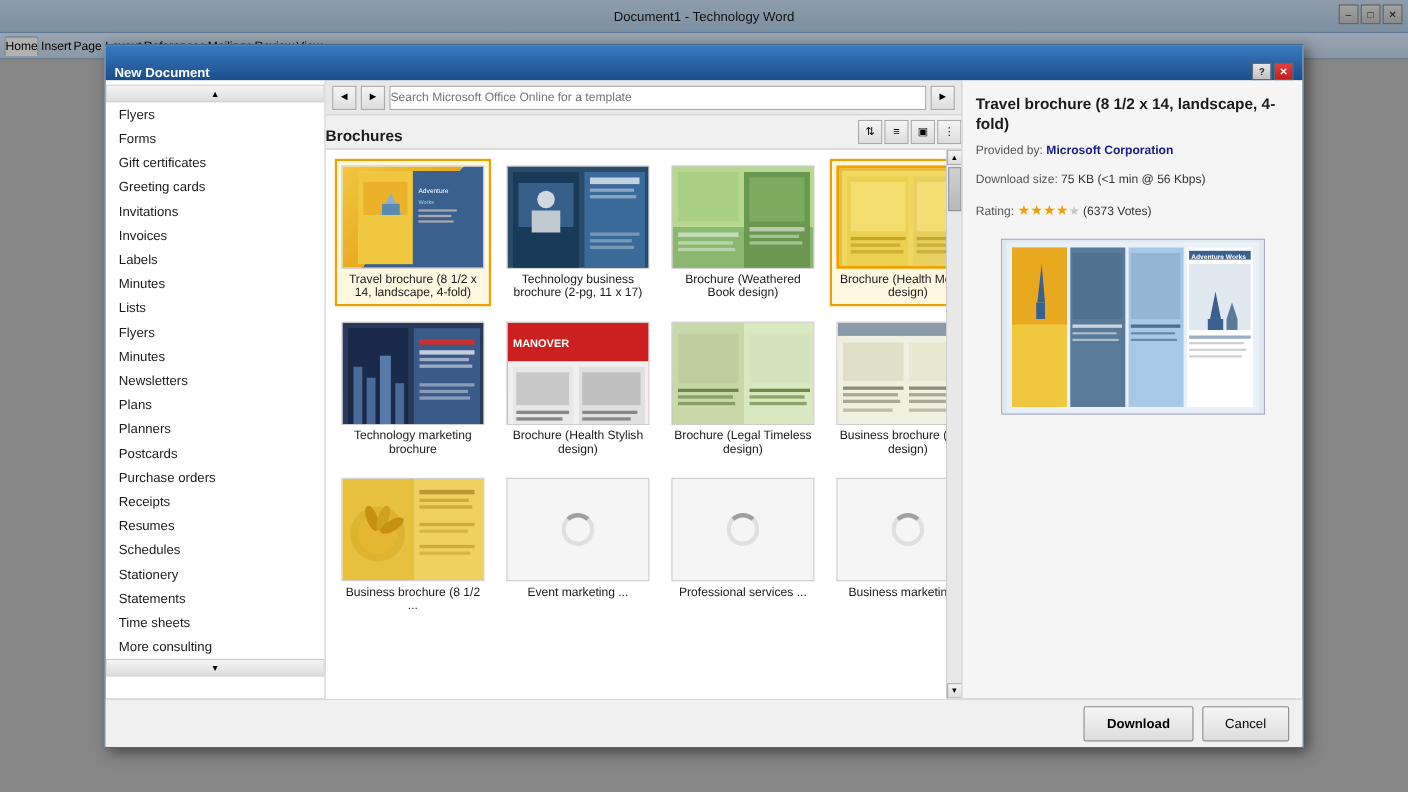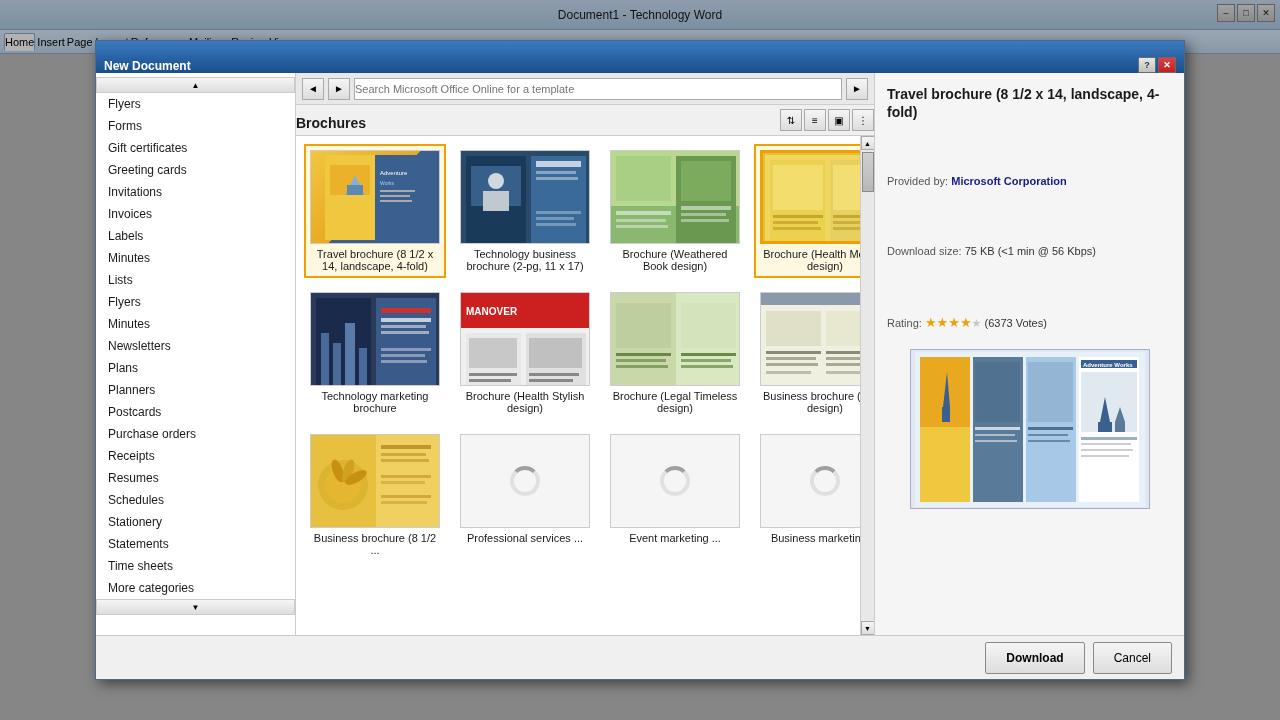--- a/index.html
+++ b/index.html
@@ -287,21 +287,20 @@
     .preview-title {
       font-size: 14px;
       font-weight: bold;
       color: #1a1a1a;
       line-height: 1.3;
     }
     .preview-meta {
       font-size: 11px;
       color: #333;
       line-height: 1.6;
-      margin-top: 44px;
     }
     .preview-meta span.label {
       color: #555;
     }
     .preview-meta span.val {
       color: #1a1a8a;
       font-weight: bold;
     }
     .stars {
       color: #f0a000;
@@ -487,21 +486,21 @@
           <div class="sidebar-item">Plans</div>
           <div class="sidebar-item">Planners</div>
           <div class="sidebar-item">Postcards</div>
           <div class="sidebar-item">Purchase orders</div>
           <div class="sidebar-item">Receipts</div>
           <div class="sidebar-item">Resumes</div>
           <div class="sidebar-item">Schedules</div>
           <div class="sidebar-item">Stationery</div>
           <div class="sidebar-item">Statements</div>
           <div class="sidebar-item">Time sheets</div>
-          <div class="sidebar-item">More categories</div>
+          <div class="sidebar-item">More consulting</div>
 
           <div class="sidebar-scroll-down">▼</div>
         </div>
 
         <div class="main-content">
 
           <div class="search-bar">
             <div class="search-nav-btn">◄</div>
             <div class="search-nav-btn">►</div>
             <input class="search-input" type="text" placeholder="Search Microsoft Office Online for a template" style="">
@@ -718,28 +717,28 @@
                       </svg>
                     </div>
                   </div>
                   <div class="template-label">Business brochure (8 1/2 ...</div>
                 </div>
 
                 <div class="template-item">
                   <div class="template-thumb" style="background:#f5f5f5;">
                     <div class="spinner"></div>
                   </div>
-                  <div class="template-label">Professional services ...</div>
+                  <div class="template-label">Event marketing ...</div>
                 </div>
 
                 <div class="template-item">
                   <div class="template-thumb" style="background:#f5f5f5;">
                     <div class="spinner"></div>
                   </div>
-                  <div class="template-label">Event marketing ...</div>
+                  <div class="template-label">Professional services ...</div>
                 </div>
 
                 <div class="template-item">
                   <div class="template-thumb" style="background:#f5f5f5;">
                     <div class="spinner"></div>
                   </div>
                   <div class="template-label">Business marketing ...</div>
                 </div>
 
               </div>

